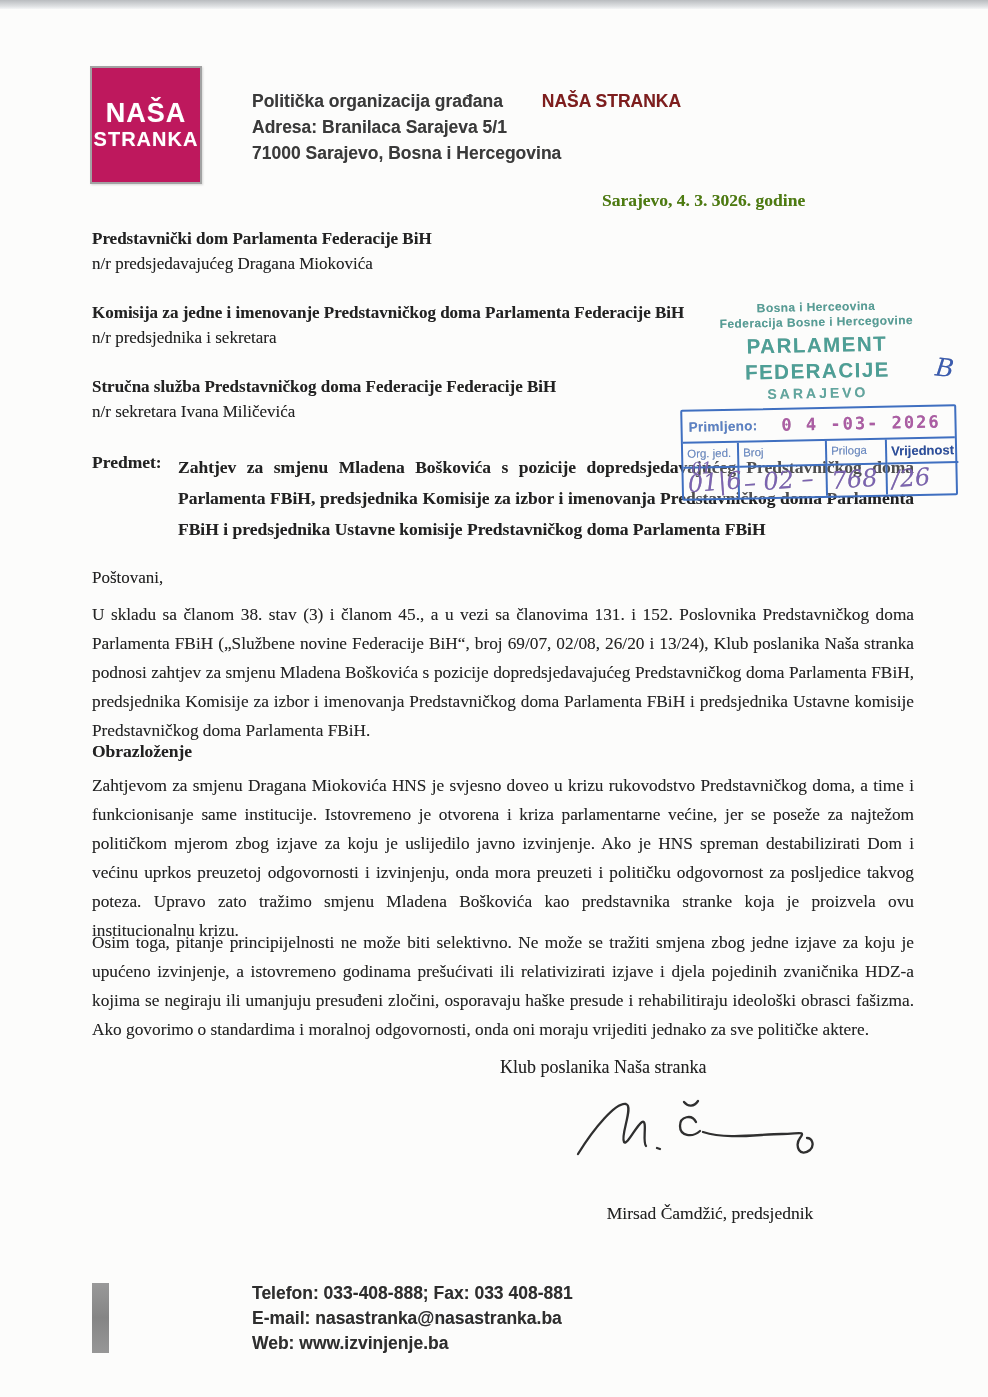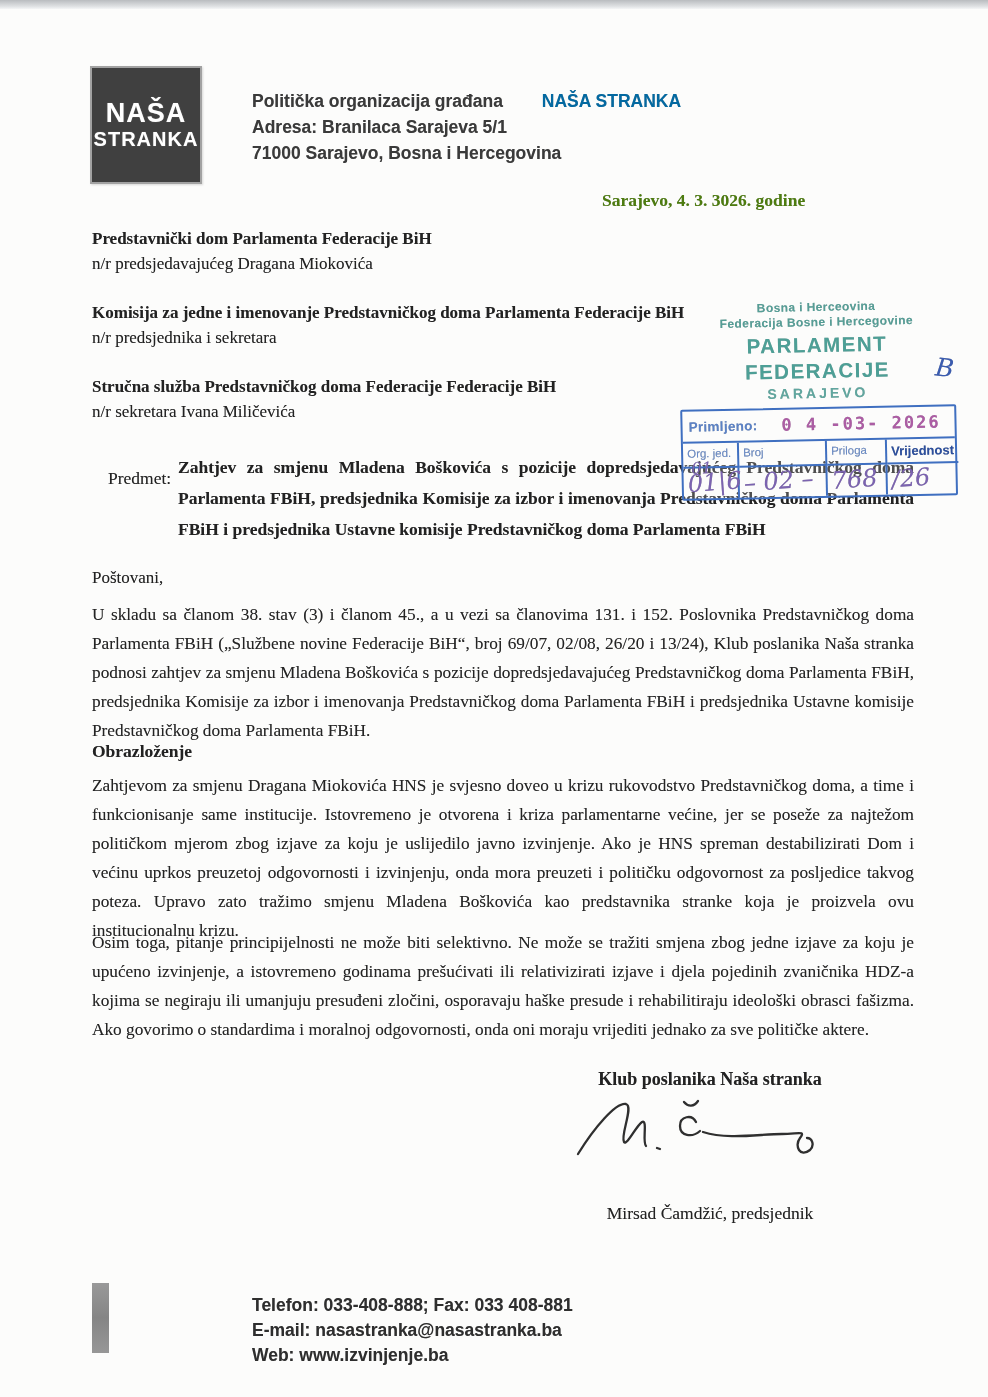--- a/index.html
+++ b/index.html
@@ -6,33 +6,33 @@
   .page{
     position:relative;width:988px;height:1397px;margin:0 auto;
     background:#fcfcfb;overflow:hidden;
     font-family:"Liberation Serif", serif;color:#222;
   }
   .scan-edge{position:absolute;left:0;top:0;width:988px;height:9px;
     background:linear-gradient(#b9bcbf,#dfe1e3 70%,#f4f5f6);}
   
   .logo{
     position:absolute;left:90px;top:66px;width:112px;height:118px;
-    background:#404040;box-shadow:inset 0 0 0 2px #a2a2a2, 1px 1px 2px rgba(0,0,0,.15);
+    background:#be185d;box-shadow:inset 0 0 0 2px #a2a2a2, 1px 1px 2px rgba(0,0,0,.15);
     display:flex;flex-direction:column;align-items:center;justify-content:center;
     font-family:"Liberation Sans",sans-serif;font-weight:bold;color:#fff;
     text-shadow:0 0 1px rgba(255,255,255,.4);
   }
   .logo .l1{font-size:27px;letter-spacing:1px;line-height:28px;}
   .logo .l2{font-size:20px;letter-spacing:1px;line-height:24px;}
   .lh-text{
     position:absolute;left:252px;top:88px;
     font-family:"Liberation Sans",sans-serif;font-weight:bold;
     font-size:17.5px;line-height:26px;color:#3a3a3a;
   }
-  .lh-text .org-name{color:#0369a1;padding-left:34px;}
+  .lh-text .org-name{color:#7f1d1d;padding-left:34px;}
   
   .date-line{
     position:absolute;left:602px;top:190px;width:300px;
     font-weight:bold;font-size:17.5px;color:#4d7c0f;
   }
   
   .recipients{position:absolute;left:92px;top:226px;width:680px;font-size:17px;}
   .recipient{margin-bottom:20px;}
   .recipient .r-title{font-weight:bold;line-height:25px;}
   .recipient .r-attn{line-height:25px;}
@@ -82,43 +82,43 @@
   .s-grid .vcell{
     border-right:2px solid #3f6fc0;height:30px;position:relative;
     font-family:"DejaVu Serif",serif;font-style:italic;color:#7b63b0;
     font-size:24px;line-height:28px;padding-left:4px;white-space:nowrap;
   }
   .s-grid .vcell.last{border-right:none;}
   .v-top{position:absolute;top:-14px;left:8px;font-size:16px;}
   .v-main{display:inline-block;transform:rotate(-3deg);}
   
   .subject{position:absolute;left:92px;top:452px;width:822px;font-size:17.5px;}
-  .subject .s-label{position:absolute;left:16px;top:0;font-weight:normal;margin-top:16px;}
+  .subject .s-label{position:absolute;left:0;top:0;font-weight:bold;}
   .subject .s-text{margin-left:86px;font-weight:bold;text-align:justify;line-height:31px;}
   
   .salutation{position:absolute;left:92px;top:568px;font-size:17px;}
   .para{position:absolute;left:92px;width:822px;font-size:17.3px;line-height:29px;
     text-align:justify;color:#242424;}
   .p1{top:600px;}
   .heading{position:absolute;left:92px;top:741px;width:822px;text-align:left;
     font-weight:bold;font-size:17.5px;}
   .p2{top:771px;}
   .p3{top:928px;}
   
-  .sig-org{position:absolute;left:500px;top:1057px;width:420px;text-align:center;
-    font-weight:bold;font-size:18px;margin-top:12px;}
+  .sig-org{position:absolute;left:500px;top:1057px;width:420px;
+    font-weight:normal;font-size:18px;}
   .sig-script{position:absolute;left:560px;top:1088px;width:300px;height:90px;}
   .sig-name{position:absolute;left:500px;top:1203px;width:420px;text-align:center;
     font-size:17.5px;}
   
   .f-bar{position:absolute;left:92px;top:1283px;width:17px;height:70px;
     background:linear-gradient(#999,#858585 50%,#979797);}
   .f-text{position:absolute;left:252px;top:1281px;
     font-family:"Liberation Sans",sans-serif;font-weight:bold;
-    font-size:17.5px;line-height:25px;color:#2e2e2e;margin-top:12px;}
+    font-size:17.5px;line-height:25px;color:#2e2e2e;}
   
   .page{text-shadow:0 0 .4px rgba(0,0,0,.28);}
 </style>
 </head>
 <body>
 
 <div class="page">
   <div class="scan-edge"></div>
 
   <div class="logo">

